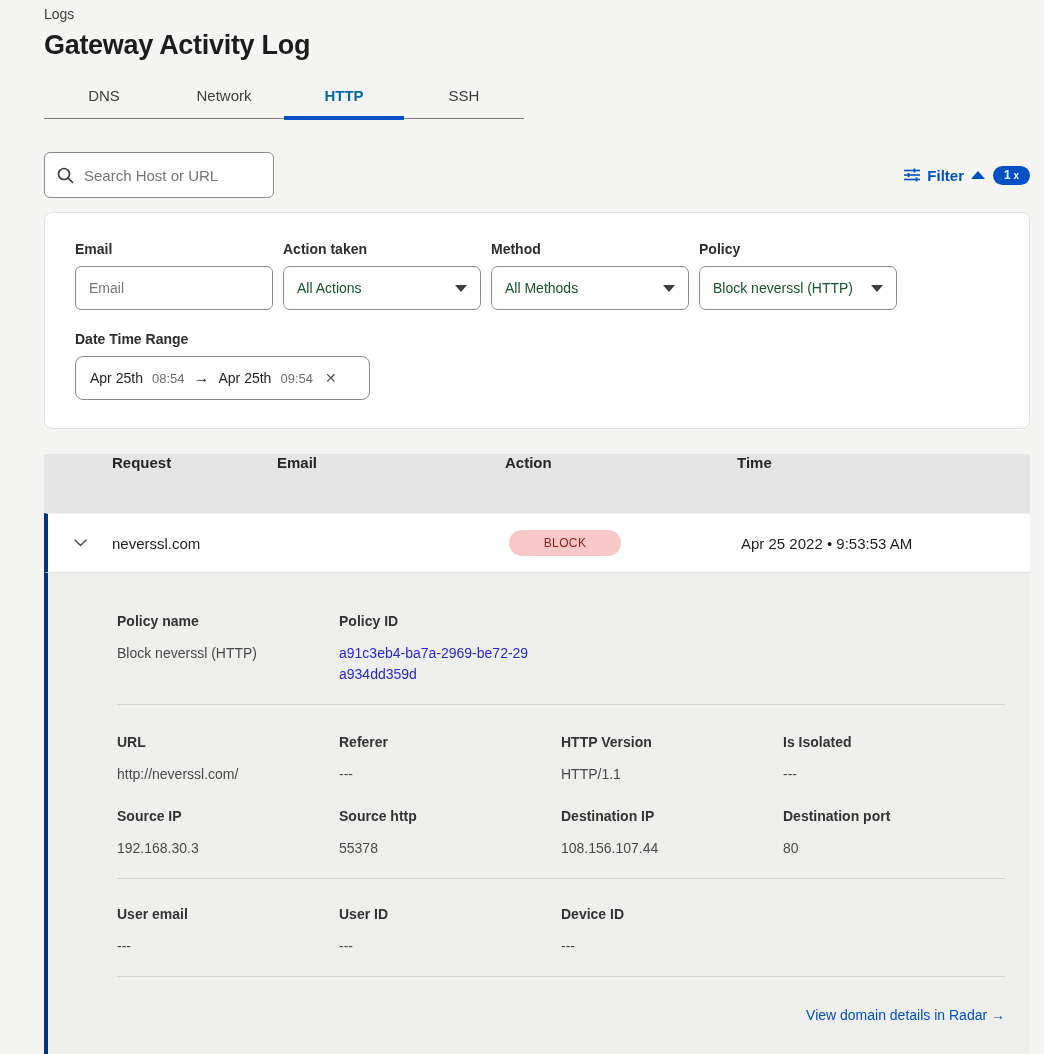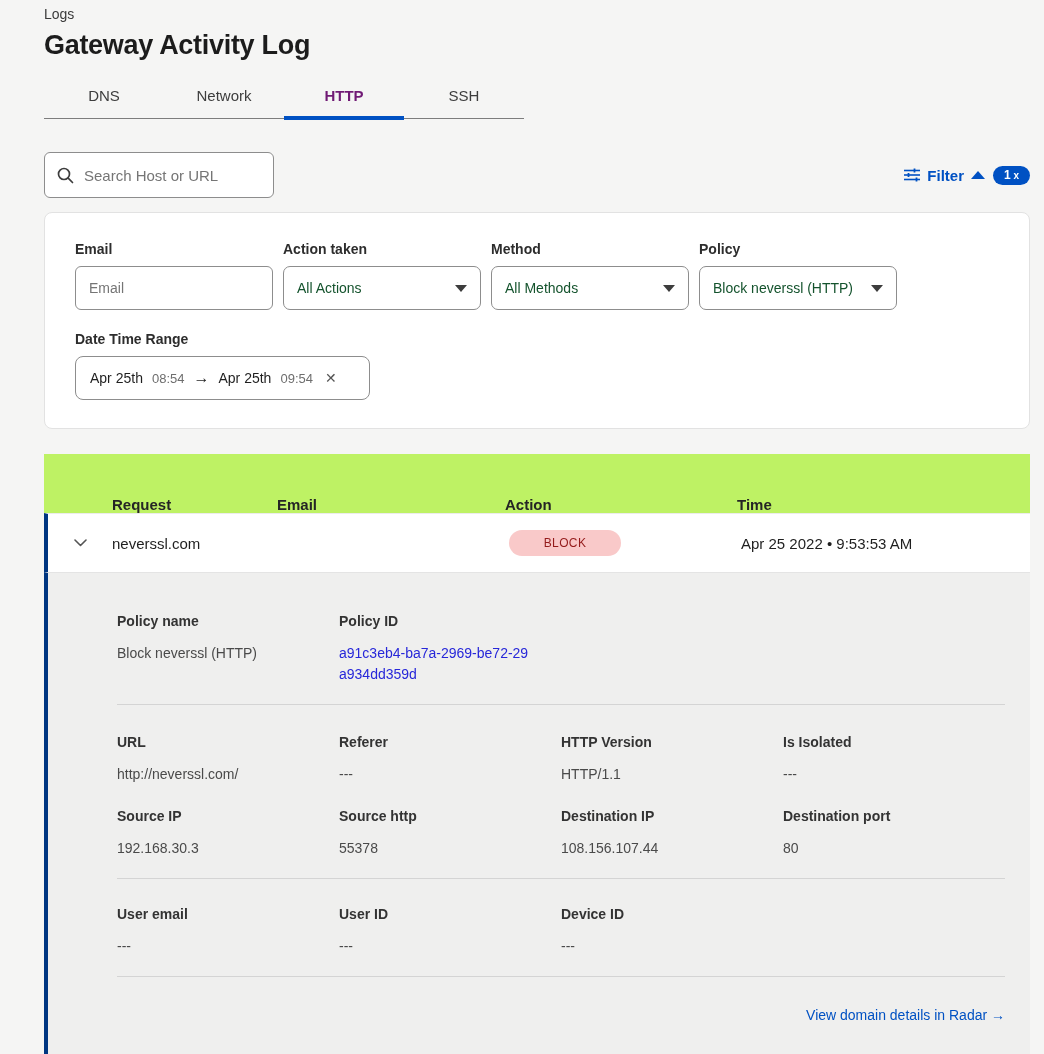--- a/index.html
+++ b/index.html
@@ -14,21 +14,21 @@
   
   .breadcrumb { font-size: 14px; color: #3a3a3a; }
   .page-title { font-size: 27px; font-weight: 700; color: #1c1c1c; margin-top: 8px; letter-spacing: -0.3px; }
 
   
   .tabs { display: flex; width: 480px; margin-top: 16px; border-bottom: 1px solid #7d7d7d; }
   .tab {
     width: 120px; text-align: center; font-size: 15px; color: #3d3d3d;
     padding: 10px 0 14px 0; position: relative; cursor: pointer;
   }
-  .tab.active { color: #701a75; font-weight: 700; }
+  .tab.active { color: #0369a1; font-weight: 700; }
   .tab.active::after {
     content: ""; position: absolute; left: 0; right: 0; bottom: -2px; height: 4px; background: #0051c3;
   }
 
   
   .toolbar { display: flex; justify-content: space-between; align-items: center; margin-top: 33px; }
   .search-box {
     display: flex; align-items: center; width: 230px; height: 46px;
     background: #fff; border: 1px solid #8d8d8d; border-radius: 6px; padding: 0 12px;
   }
@@ -74,21 +74,21 @@
     width: 295px; height: 44px; border: 1px solid #8d8d8d; border-radius: 8px; background: #fff;
     display: flex; align-items: center; gap: 9px; padding: 0 14px; cursor: pointer;
   }
   .date-part { font-size: 14px; color: #1f1f1f; }
   .time-part { font-size: 13px; color: #6e6e6e; }
   .range-arrow { font-size: 16px; color: #1f1f1f; }
   .range-clear { font-size: 14px; color: #555; margin-left: 3px; cursor: pointer; }
 
   
   .table-card { margin-top: 25px; background: #fff; width: 986px; height: 602px; }
-  .thead { display: flex; align-items: flex-end; height: 59px; background: #bef264; }
+  .thead { display: flex; align-items: flex-start; height: 59px; background: #e5e5e5; }
   .th { font-size: 15px; font-weight: 700; color: #252525; }
   .col-request { width: 233px; padding-left: 68px; }
   .col-email { width: 228px; }
   .col-action { width: 232px; }
   .col-time { flex: 1; }
   .row {
     display: flex; align-items: center; height: 60px; background: #fff;
     border-top: 1px solid #ececec; border-bottom: 1px solid #e4e4e4;
     border-left: 4px solid #003681; cursor: pointer;
   }

